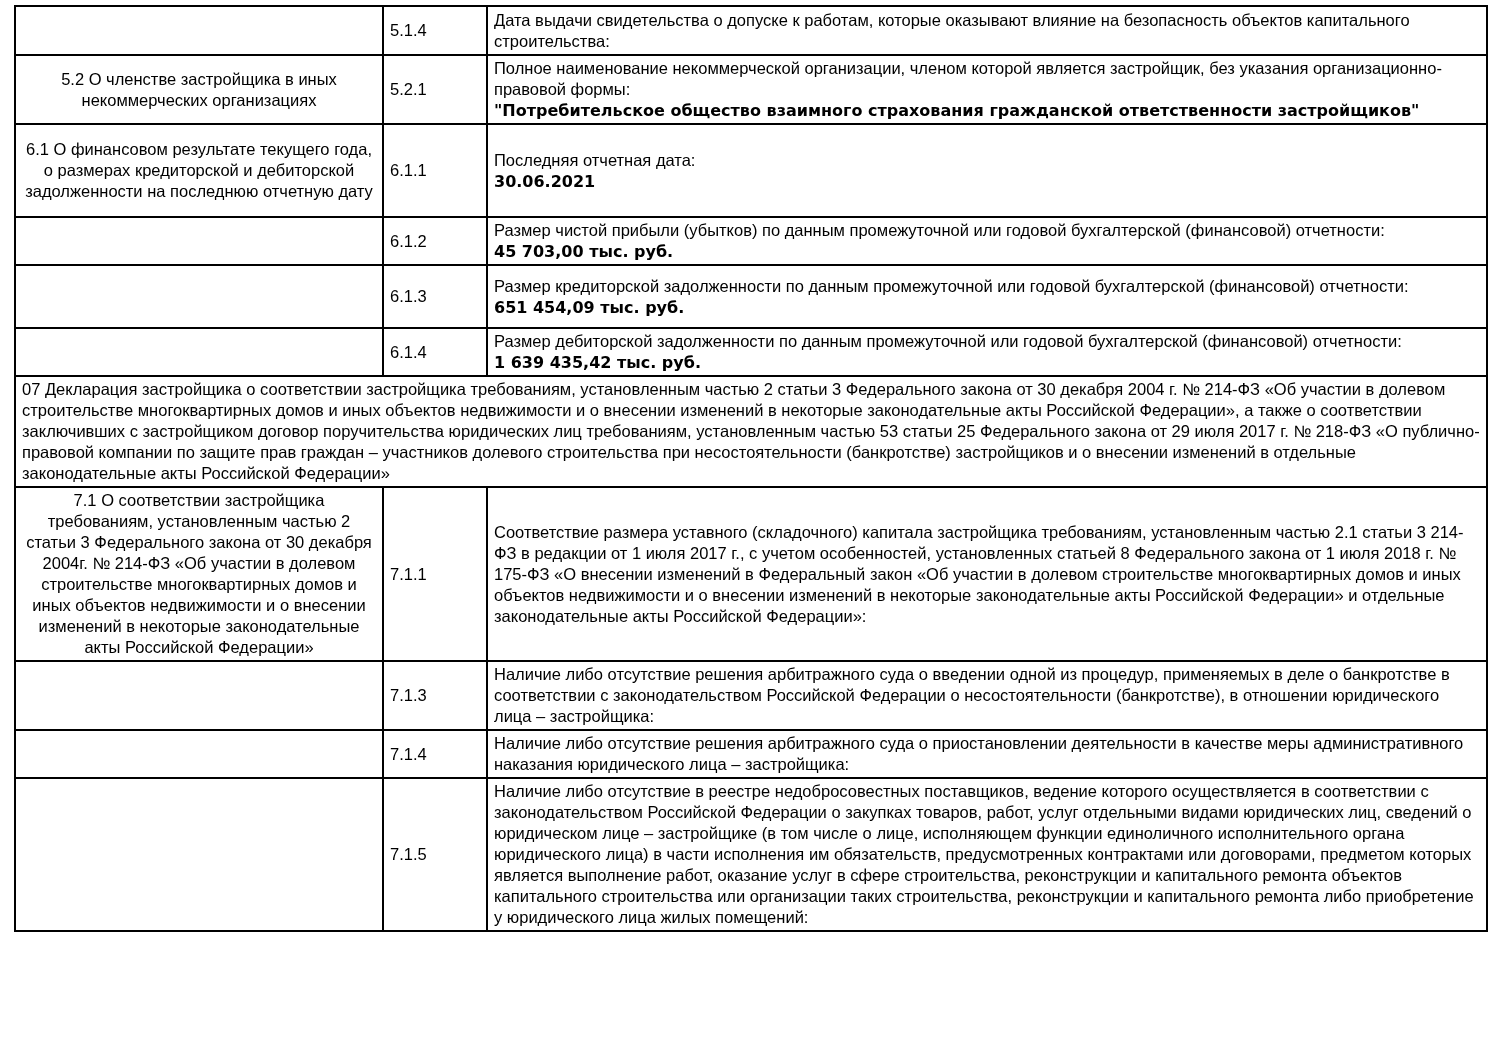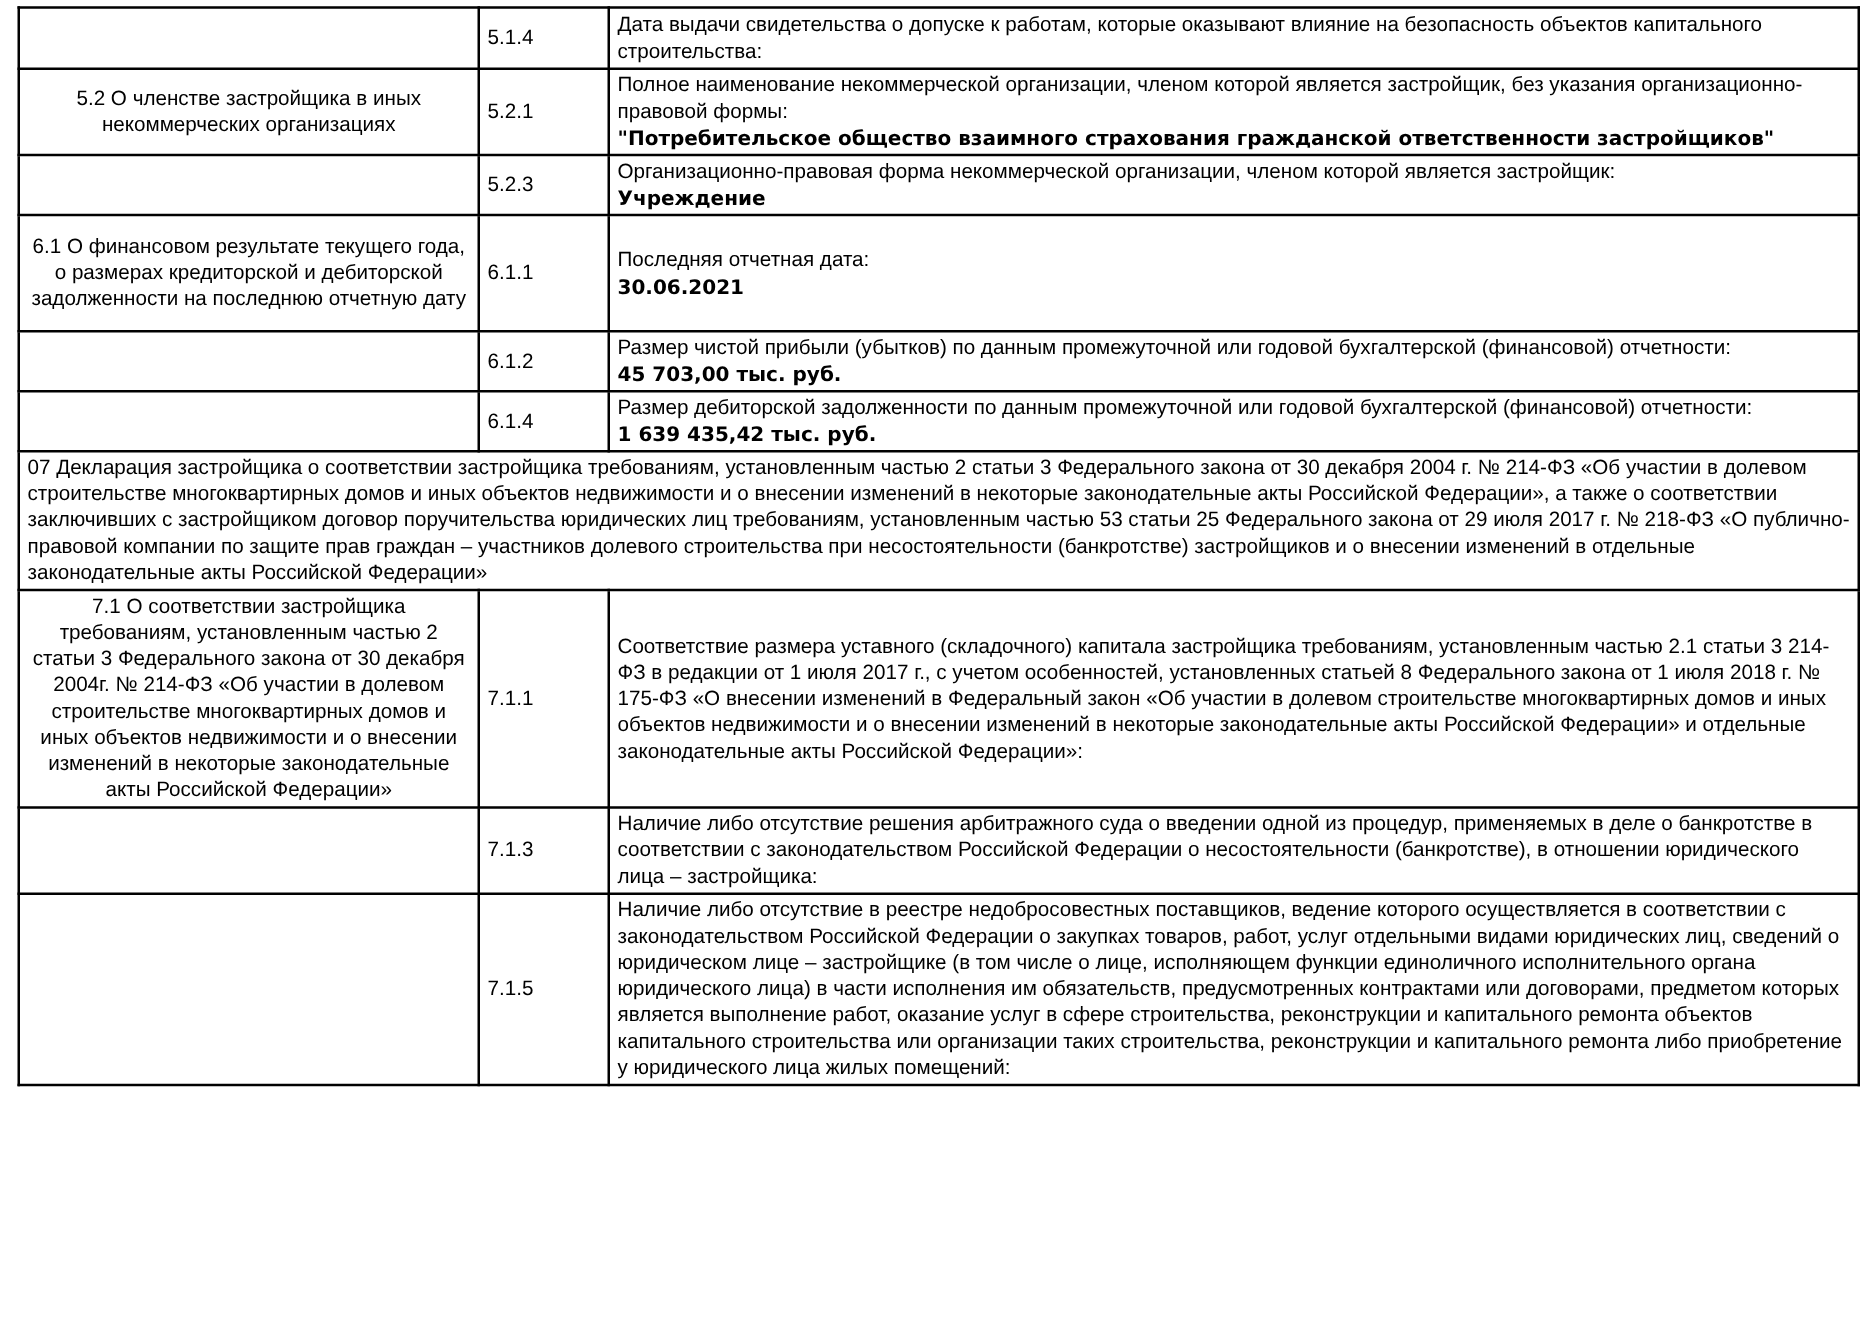--- a/index.html
+++ b/index.html
@@ -79,48 +79,48 @@
       <tr style="height:64px">
         <td class="section-col">5.2 О членстве застройщика в иных некоммерческих организациях</td>
         <td class="code-col">5.2.1</td>
         <td class="content-col">
           <span class="field-label">Полное наименование некоммерческой организации, членом которой является застройщик, без указания организационно-правовой формы:</span>
           <span class="field-value">"Потребительское общество взаимного страхования гражданской ответственности застройщиков"</span>
         </td>
       </tr>
 
 
-      <tr style="height:44px">
-        <td class="section-col"></td>
-        <td class="code-col">5.2.3</td>
-        <td class="content-col">
-          <span class="field-label">Организационно-правовая форма некоммерческой организации, членом которой является застройщик:</span>
-          <span class="field-value">Учреждение</span>
-        </td>
-      </tr>
 
 
       <tr style="height:93px">
         <td class="section-col">6.1 О финансовом результате текущего года, о размерах кредиторской и дебиторской задолженности на последнюю отчетную дату</td>
         <td class="code-col">6.1.1</td>
         <td class="content-col">
           <span class="field-label">Последняя отчетная дата:</span>
           <span class="field-value">30.06.2021</span>
         </td>
       </tr>
 
       <tr style="height:45px">
         <td class="section-col"></td>
         <td class="code-col">6.1.2</td>
         <td class="content-col">
           <span class="field-label">Размер чистой прибыли (убытков) по данным промежуточной или годовой бухгалтерской (финансовой) отчетности:</span>
           <span class="field-value">45 703,00 тыс. руб.</span>
         </td>
       </tr>
 
+      <tr style="height:63px">
+        <td class="section-col"></td>
+        <td class="code-col">6.1.3</td>
+        <td class="content-col">
+          <span class="field-label">Размер кредиторской задолженности по данным промежуточной или годовой бухгалтерской (финансовой) отчетности:</span>
+          <span class="field-value">651 454,09 тыс. руб.</span>
+        </td>
+      </tr>
 
       <tr style="height:46px">
         <td class="section-col"></td>
         <td class="code-col">6.1.4</td>
         <td class="content-col">
           <span class="field-label">Размер дебиторской задолженности по данным промежуточной или годовой бухгалтерской (финансовой) отчетности:</span>
           <span class="field-value">1 639 435,42 тыс. руб.</span>
         </td>
       </tr>
 
@@ -140,20 +140,28 @@
 
       <tr style="height:61px">
         <td class="section-col"></td>
         <td class="code-col">7.1.3</td>
         <td class="content-col">
           <span class="field-label">Наличие либо отсутствие решения арбитражного суда о введении одной из процедур, применяемых в деле о банкротстве в соответствии с законодательством Российской Федерации о несостоятельности (банкротстве), в отношении юридического лица – застройщика:</span>
 
         </td>
       </tr>
 
+      <tr style="height:47px">
+        <td class="section-col"></td>
+        <td class="code-col">7.1.4</td>
+        <td class="content-col">
+          <span class="field-label">Наличие либо отсутствие решения арбитражного суда о приостановлении деятельности в качестве меры административного наказания юридического лица – застройщика:</span>
+
+        </td>
+      </tr>
 
       <tr style="height:143px">
         <td class="section-col"></td>
         <td class="code-col">7.1.5</td>
         <td class="content-col">
           <span class="field-label">Наличие либо отсутствие в реестре недобросовестных поставщиков, ведение которого осуществляется в соответствии с законодательством Российской Федерации о закупках товаров, работ, услуг отдельными видами юридических лиц, сведений о юридическом лице – застройщике (в том числе о лице, исполняющем функции единоличного исполнительного органа юридического лица) в части исполнения им обязательств, предусмотренных контрактами или договорами, предметом которых является выполнение работ, оказание услуг в сфере строительства, реконструкции и капитального ремонта объектов капитального строительства или организации таких строительства, реконструкции и капитального ремонта либо приобретение у юридического лица жилых помещений:</span>
 
         </td>
       </tr>
 

